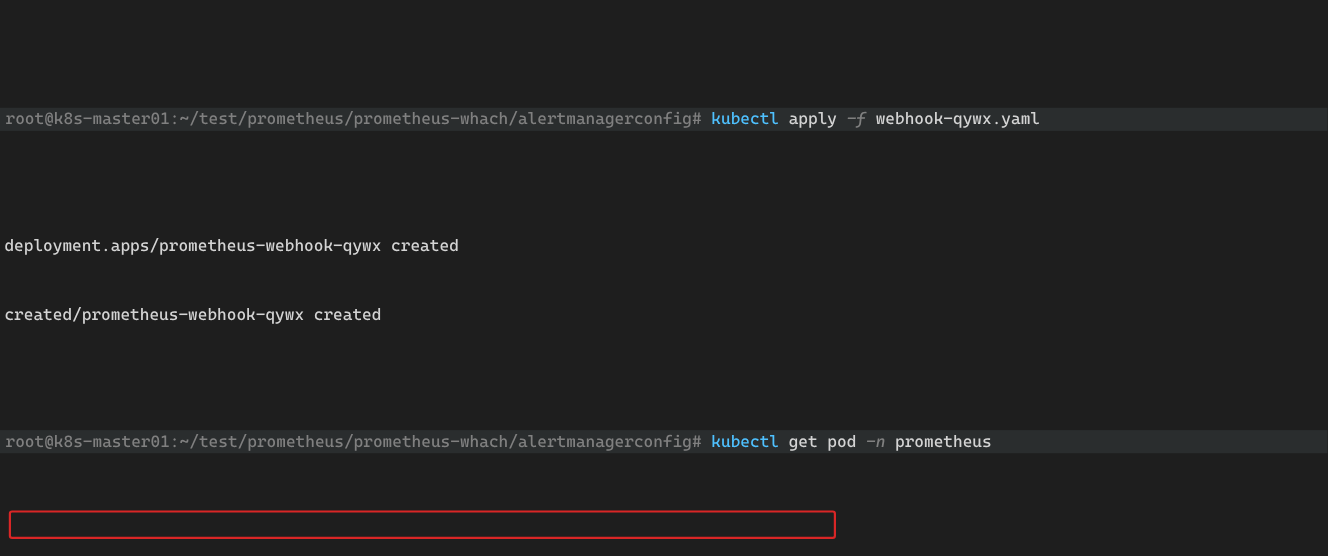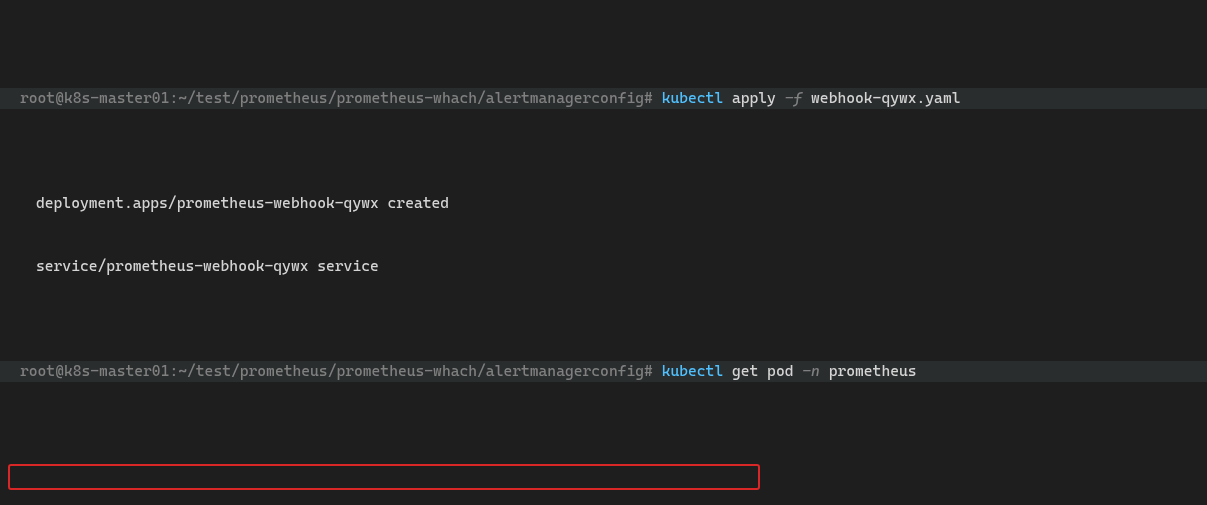--- a/index.html
+++ b/index.html
@@ -14,27 +14,26 @@
     font-family: "Cascadia Mono", "Consolas", "Courier New", monospace;
     font-size: 15px;
     line-height: 21px;
     white-space: pre;
     color: #d4d4d4;
     padding: 4px 4px;
     position: relative;
   }
   .line {
     display: block;
-    margin-left: 32px;
   }
   .hl-line {
     background: #2a2d2e;
     display: block;
-    margin: 0 -4px;
-    padding: 0 20px;
+    margin: 10px -4px;
+    padding: 0 5px;
   }
   .white  { color: #d4d4d4; }
   .gray   { color: #808080; }
   .cyan   { color: #4fc1ff; }
   .italic { font-style: italic; }
 
   
   .redbox {
     position: absolute;
     border: 2px solid #d92626;
@@ -45,21 +44,21 @@
 </head>
 <body>
 
 <div class="terminal">
 
   
   <span class="line hl-line"><span class="gray">root@k8s-master01</span><span class="gray">:</span><span class="gray">~/test/prometheus/prometheus-whach/alertmanagerconfig</span><span class="gray">#</span><span class="white"> </span><span class="cyan">kubectl</span><span class="white"> apply </span><span class="gray italic">-f</span><span class="white"> webhook-qywx.yaml</span></span>
 
   
   <span class="line white">deployment.apps/prometheus-webhook-qywx created</span>
-  <span class="line white">service/prometheus-webhook-qywx service</span>
+  <span class="line white">created/prometheus-webhook-qywx created</span>
 
   
   <span class="line hl-line"><span class="gray">root@k8s-master01</span><span class="gray">:</span><span class="gray">~/test/prometheus/prometheus-whach/alertmanagerconfig</span><span class="gray">#</span><span class="white"> </span><span class="cyan">kubectl</span><span class="white"> get pod </span><span class="gray italic">-n</span><span class="white"> prometheus</span></span>
 
   
 
   
   
 
   

